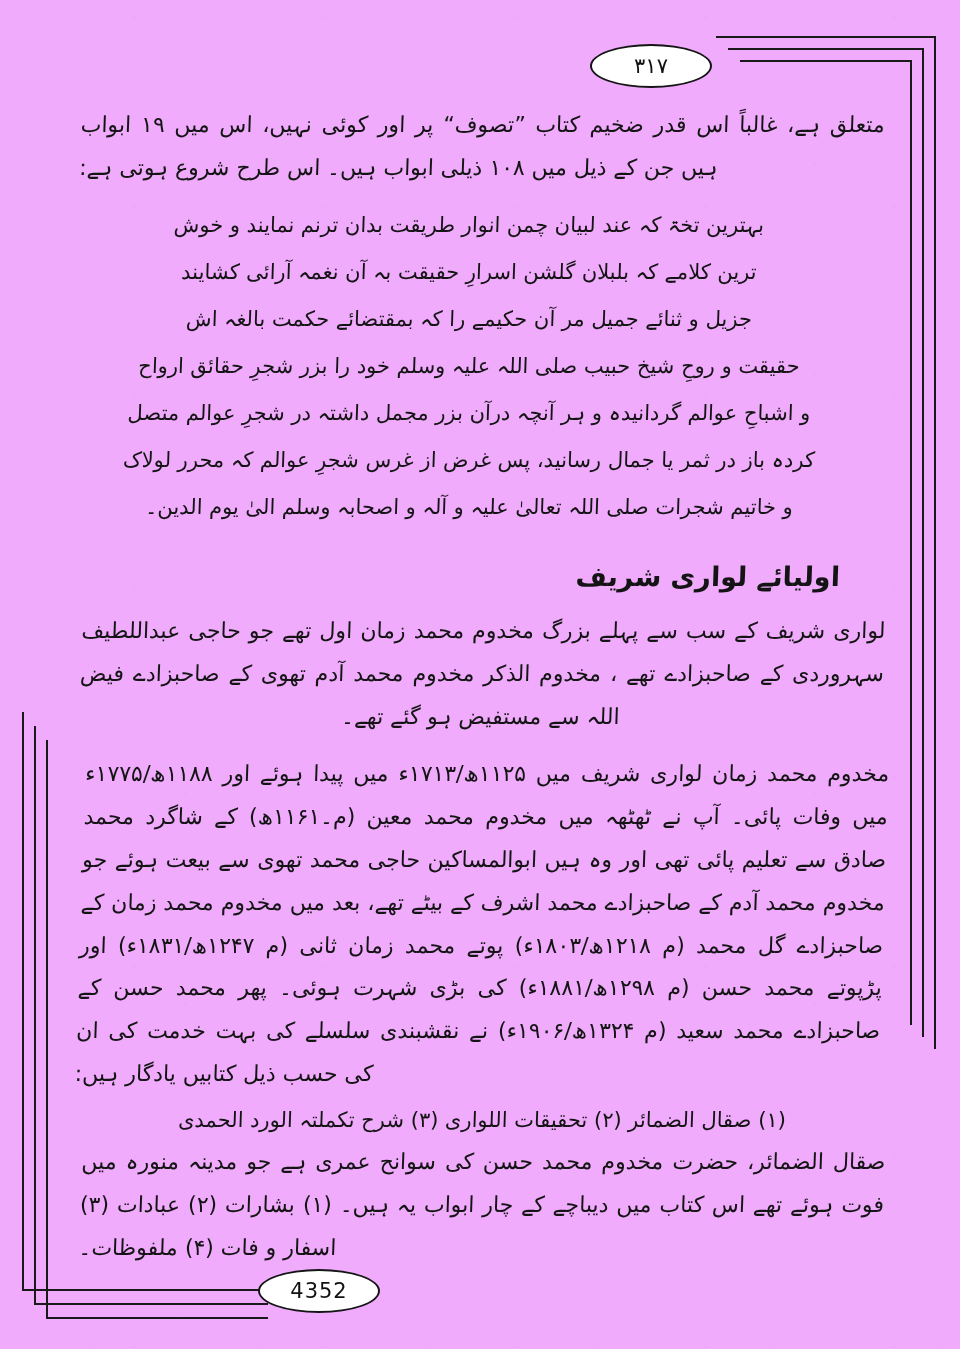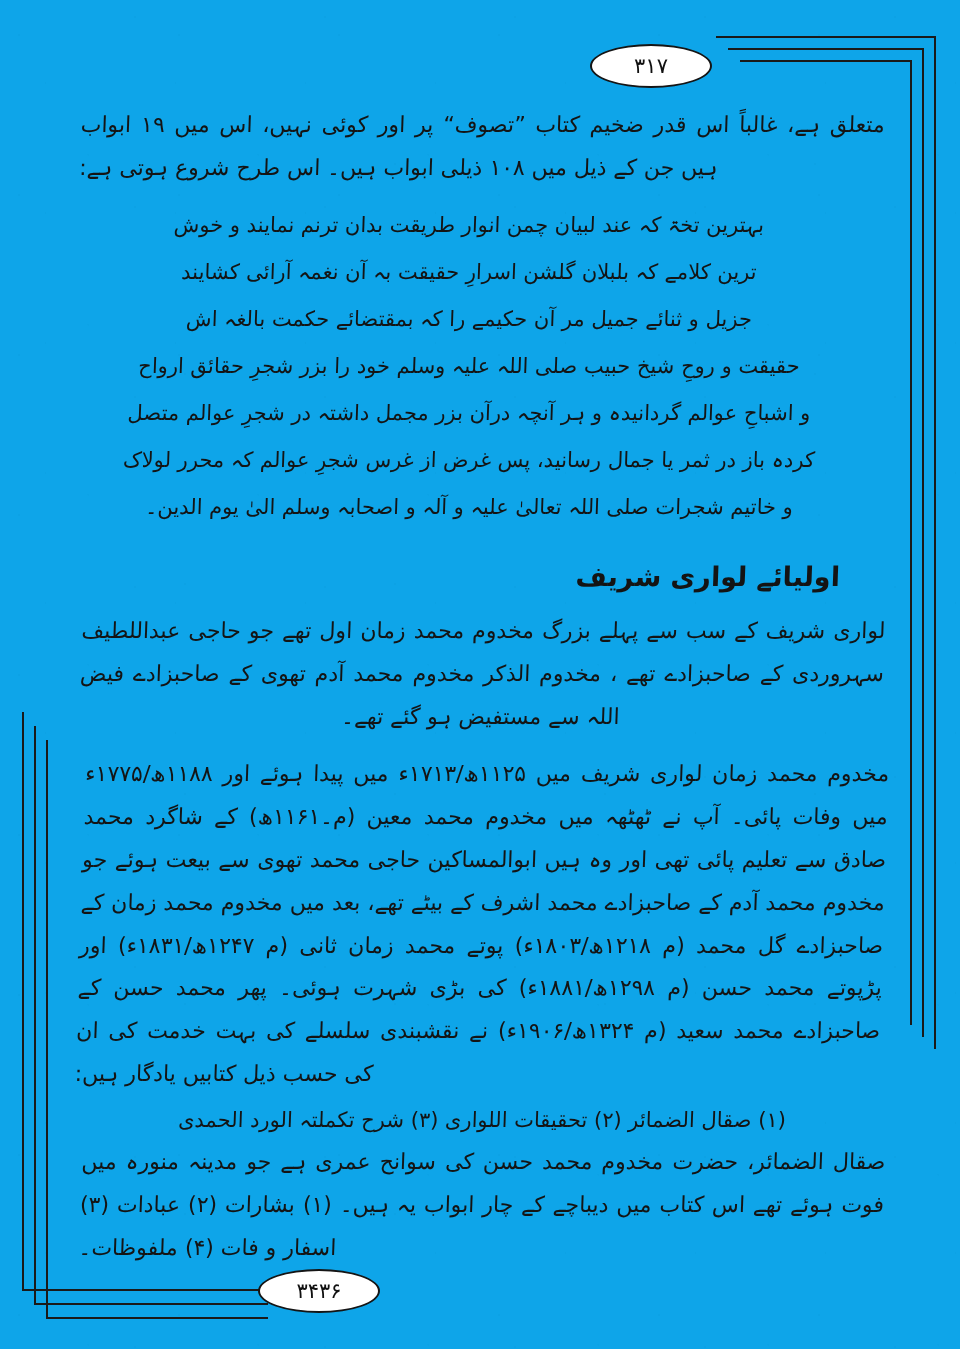--- a/index.html
+++ b/index.html
@@ -14,21 +14,21 @@
     position: relative;
     font-family: "DejaVu Sans", "Liberation Sans", sans-serif;
     color: #141414;
     overflow: hidden;
   }
 
   
   .page {
     position: absolute;
     inset: 0;
-    background: #0ea5e9;
+    background: #f0abfc;
   }
   .grain {
     position: absolute;
     inset: 0;
     pointer-events: none;
     opacity: .5;
     background:
       radial-gradient(circle at 12% 22%, rgba(0,0,0,.035) 0 1px, transparent 1px),
       radial-gradient(circle at 71% 9%, rgba(0,0,0,.03) 0 1px, transparent 1px),
       radial-gradient(circle at 35% 64%, rgba(0,0,0,.03) 0 1px, transparent 1px),
@@ -154,21 +154,21 @@
 
   <div class="rule rule-v r-lv1"></div>
   <div class="rule rule-v r-lv2"></div>
   <div class="rule rule-v r-lv3"></div>
 
   <div class="rule rule-h r-bh1"></div>
   <div class="rule rule-h r-bh2"></div>
   <div class="rule rule-h r-bh3"></div>
 
   <div class="bubble bubble-top">۳۱۷</div>
-  <div class="bubble bubble-bottom">۳۴۳۶</div>
+  <div class="bubble bubble-bottom">4352</div>
 
   <div class="body-text">
 
     <p class="para left-last">متعلق ہے، غالباً اس قدر ضخیم کتاب ”تصوف“ پر اور کوئی نہیں، اس میں ۱۹ ابواب ہیں جن کے ذیل میں ۱۰۸ ذیلی ابواب ہیں۔ اس طرح شروع ہوتی ہے:</p>
 
     <div class="spacer-sm"></div>
 
     <p class="para indent-block">بہترین تخۃ کہ عند لبیان چمن انوار طریقت بدان ترنم نمایند و خوش</p>
     <p class="para indent-block">ترین کلامے کہ بلبلان گلشن اسرارِ حقیقت بہ آن نغمہ آرائی کشایند</p>
     <p class="para indent-block">جزیل و ثنائے جمیل مر آن حکیمے را کہ بمقتضائے حکمت بالغہ اش</p>

